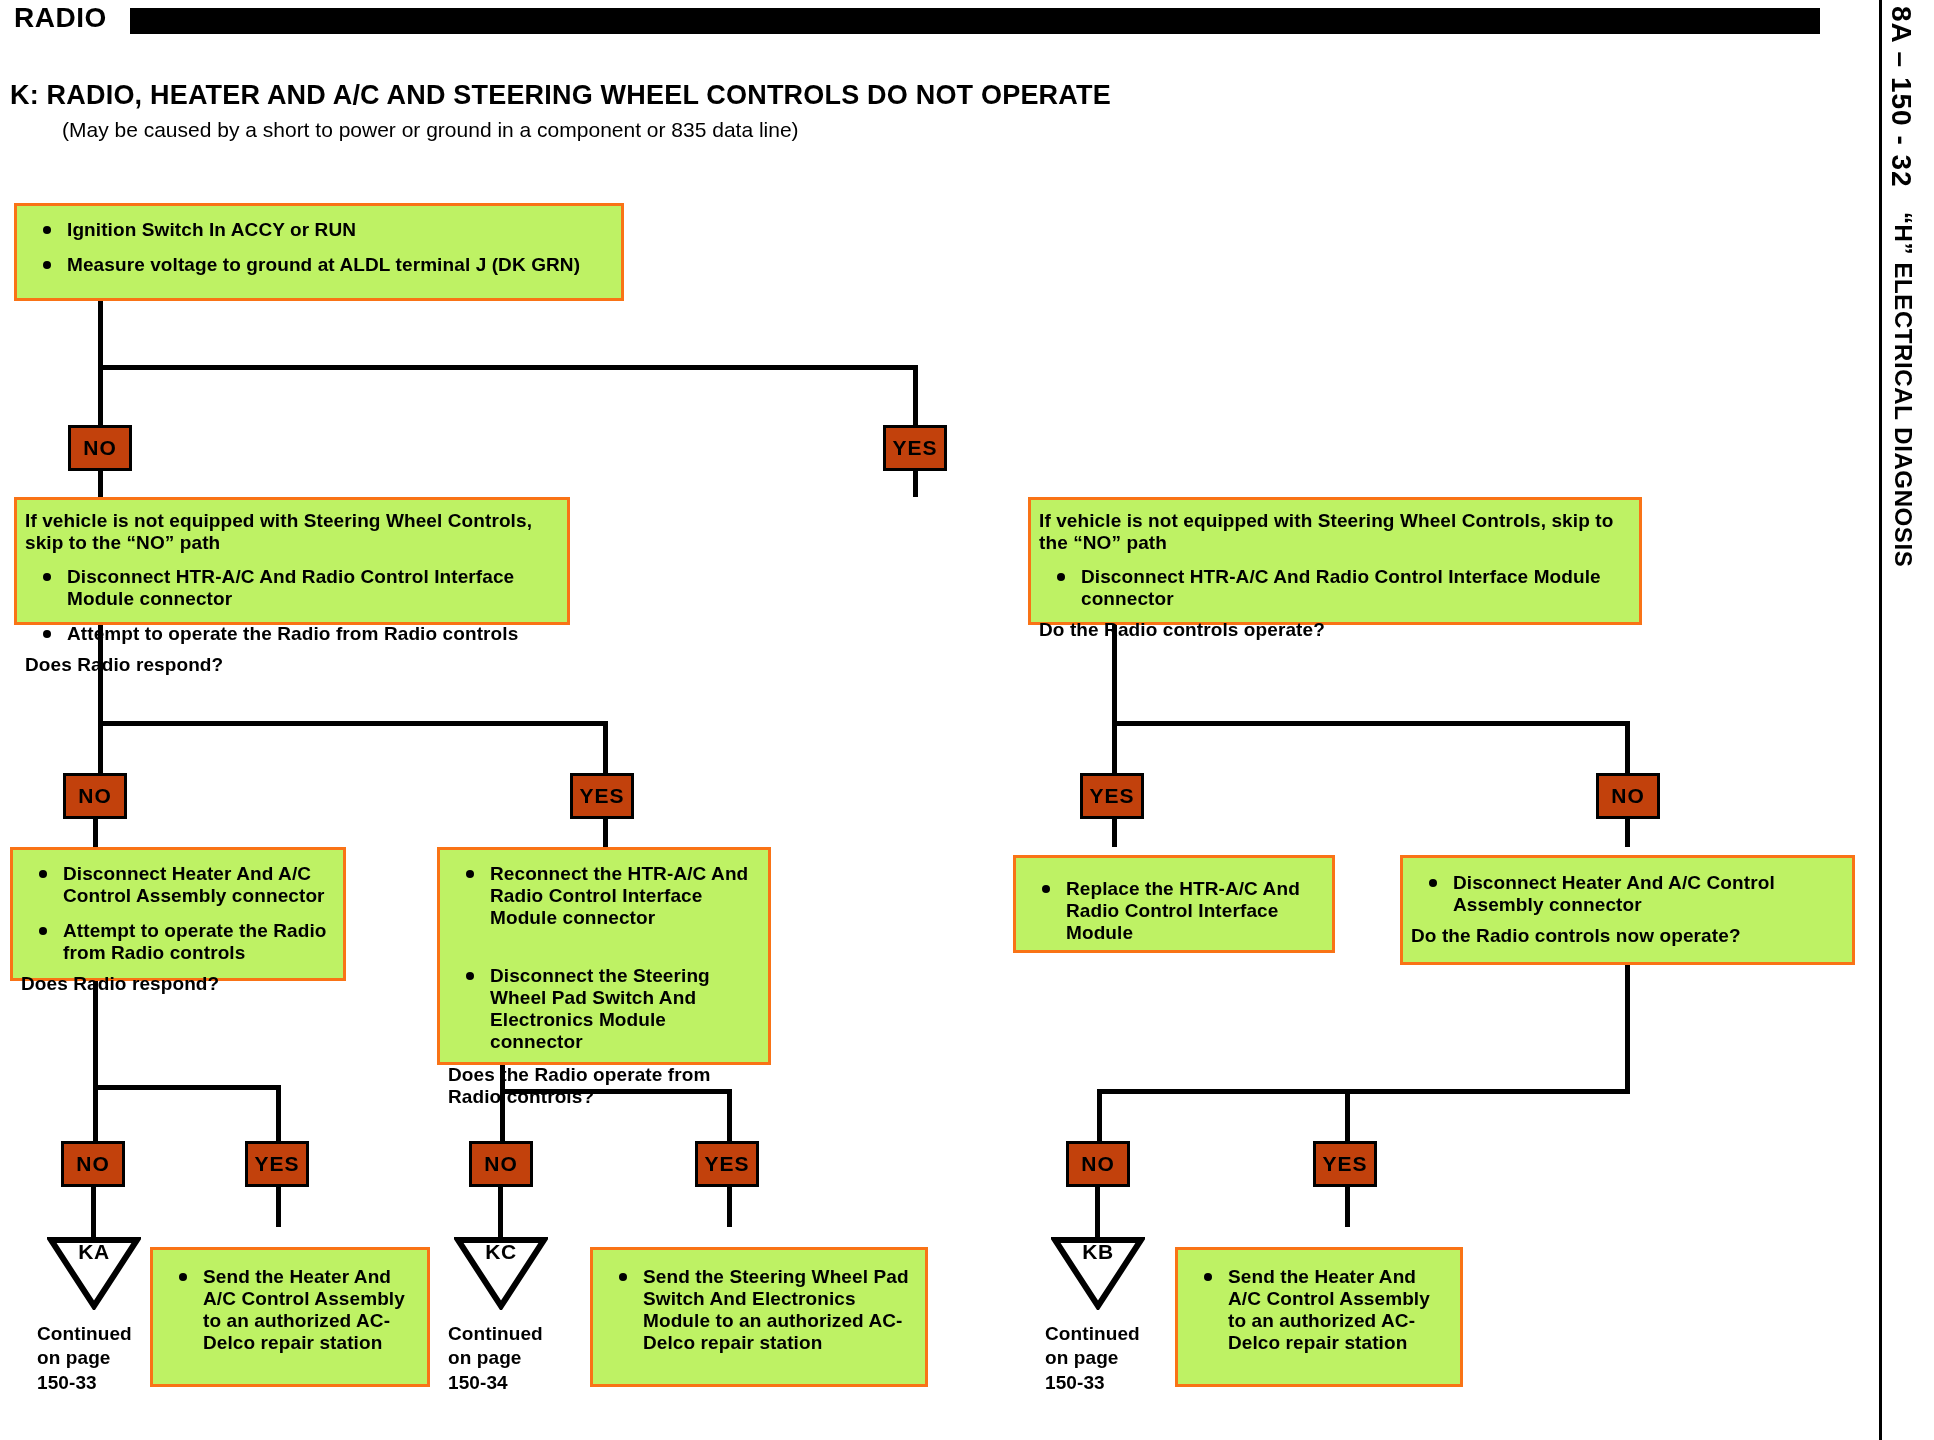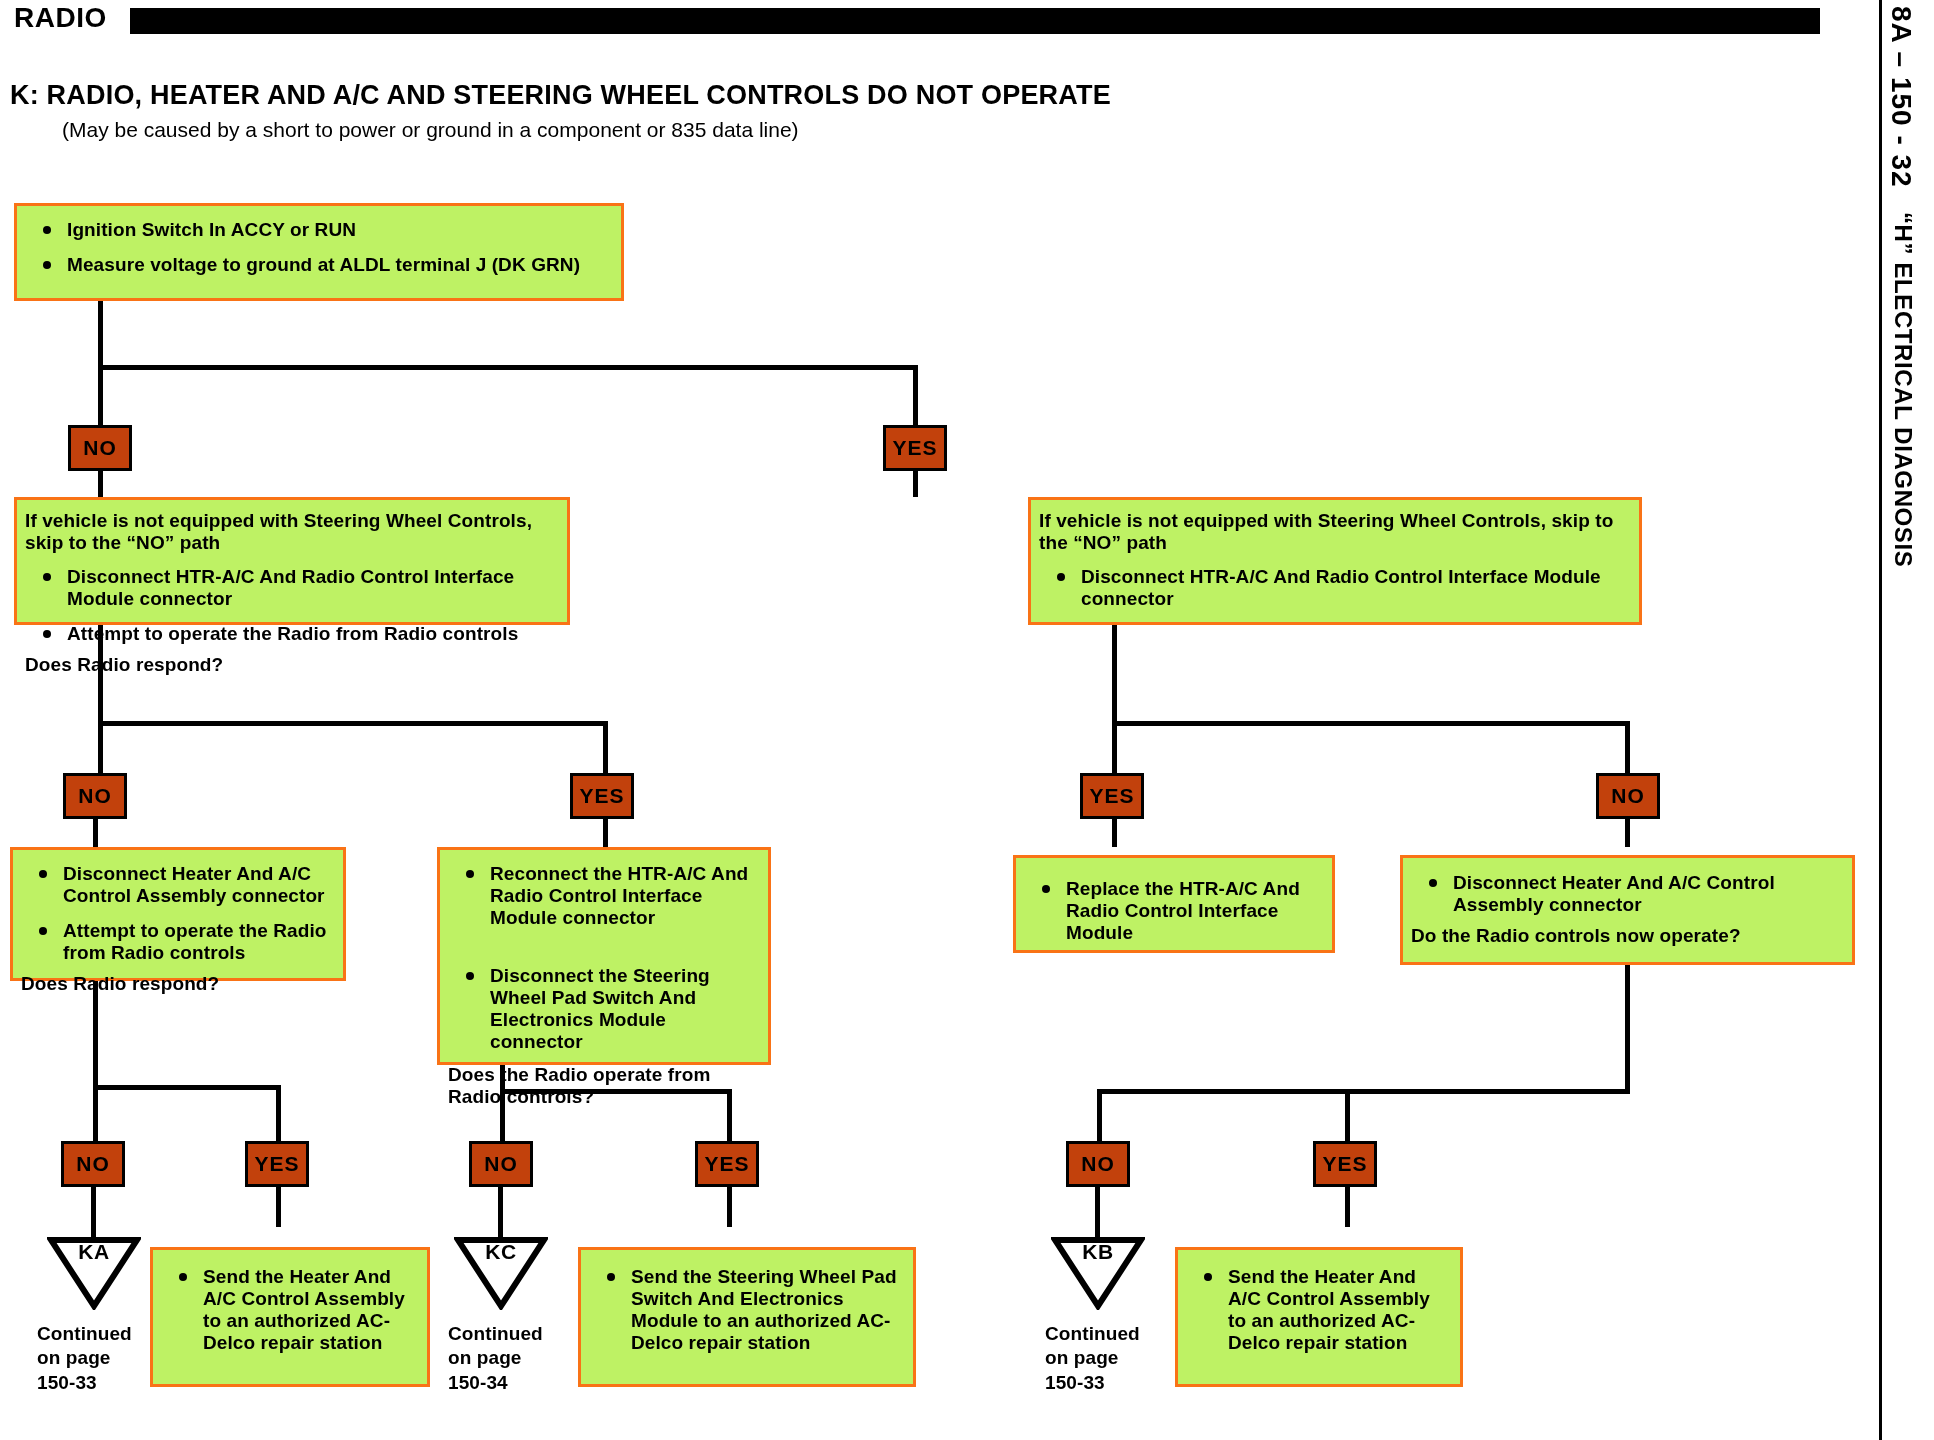--- a/index.html
+++ b/index.html
@@ -128,20 +128,21 @@
       <div class="bl">Disconnect HTR-A/C And Radio Control Interface Module connector</div>
       <div class="bl" style="margin-bottom:9px;">Attempt to operate the Radio from Radio controls</div>
       <div class="q">Does Radio respond?</div>
     </div>
   </div>
 
   <div class="box" style="left:1028px;top:497px;width:614px;height:128px;">
     <div class="inner" style="padding-top:10px;">
       <div class="note">If vehicle is not equipped with Steering Wheel Controls, skip to the “NO” path</div>
       <div class="bl" style="margin-bottom:9px;">Disconnect HTR-A/C And Radio Control Interface Module connector</div>
+      <div class="q">Do the Radio controls operate?</div>
     </div>
   </div>
 
   <div class="ln lnv" style="left:98px;top:625px;height:100px;"></div>
   <div class="ln lnh" style="left:98px;top:721px;width:510px;"></div>
   <div class="ln lnv" style="left:98px;top:721px;height:52px;"></div>
   <div class="ln lnv" style="left:603px;top:721px;height:52px;"></div>
 
   <div class="yn" style="left:63px;top:773px;">NO</div>
   <div class="yn" style="left:570px;top:773px;">YES</div>
@@ -245,21 +246,21 @@
   <div class="cont" style="left:1045px;top:1322px;white-space:pre-line;">Continued
 on page
 150-33</div>
 
   <div class="box" style="left:150px;top:1247px;width:280px;height:140px;">
     <div class="inner" style="padding-top:16px;">
       <div class="bl">Send the Heater And A/C Control Assembly to an authorized AC-Delco repair station</div>
     </div>
   </div>
 
-  <div class="box" style="left:578px;top:1247px;width:338px;height:140px;">
+  <div class="box" style="left:590px;top:1247px;width:338px;height:140px;">
     <div class="inner" style="padding-top:16px;">
       <div class="bl">Send the Steering Wheel Pad Switch And Electronics Module to an authorized AC-Delco repair station</div>
     </div>
   </div>
 
   <div class="box" style="left:1175px;top:1247px;width:288px;height:140px;">
     <div class="inner" style="padding-top:16px;">
       <div class="bl">Send the Heater And A/C Control Assembly to an authorized AC-Delco repair station</div>
     </div>
   </div>

